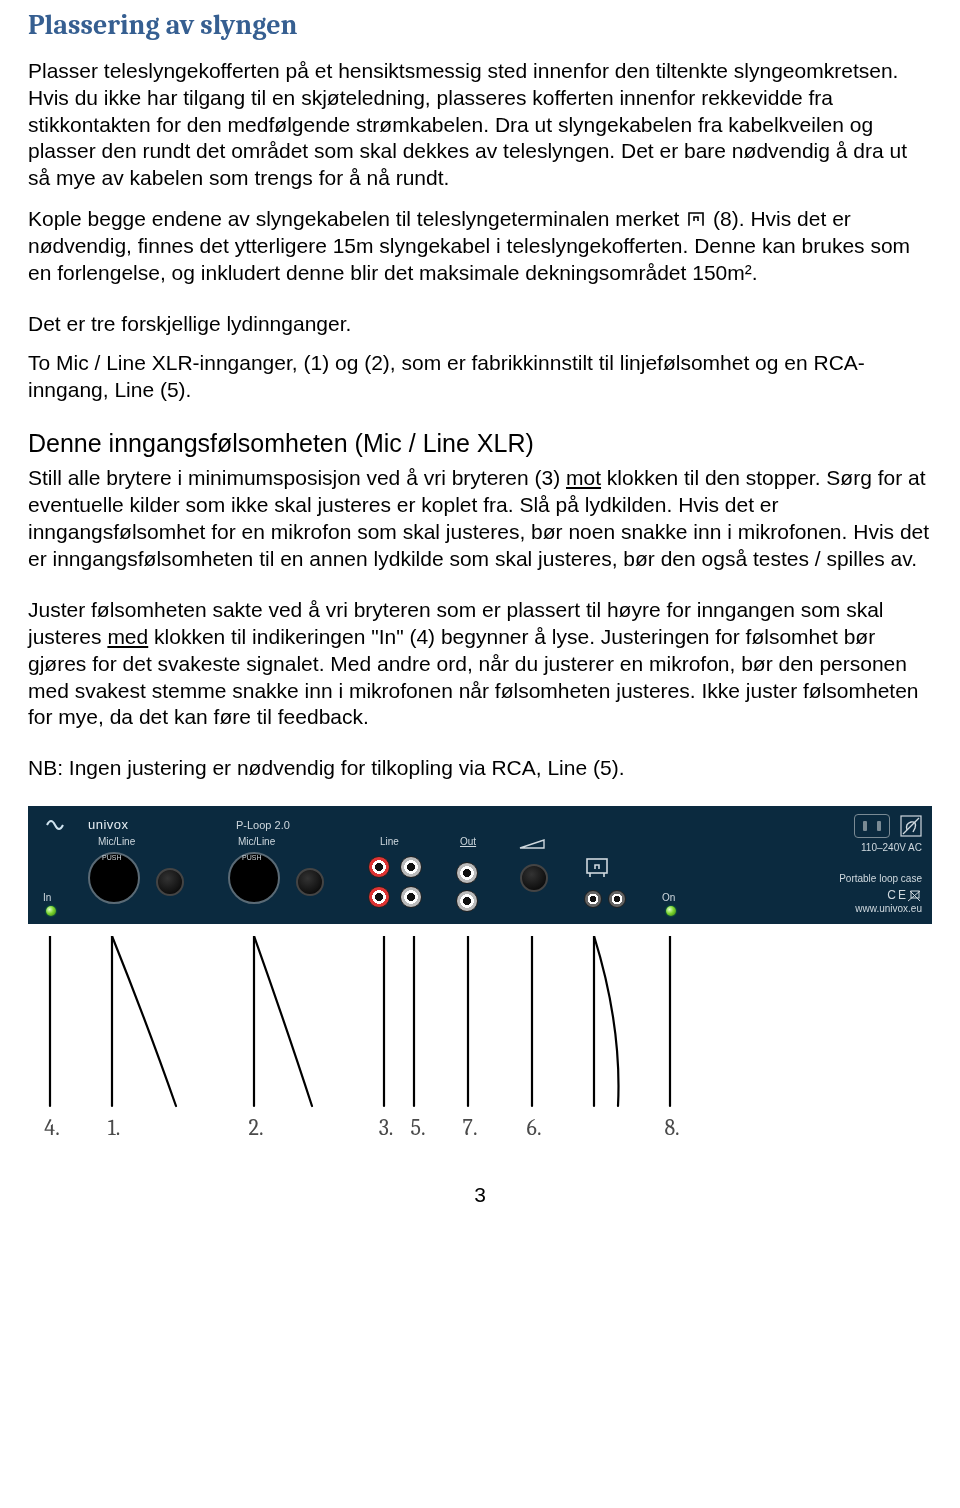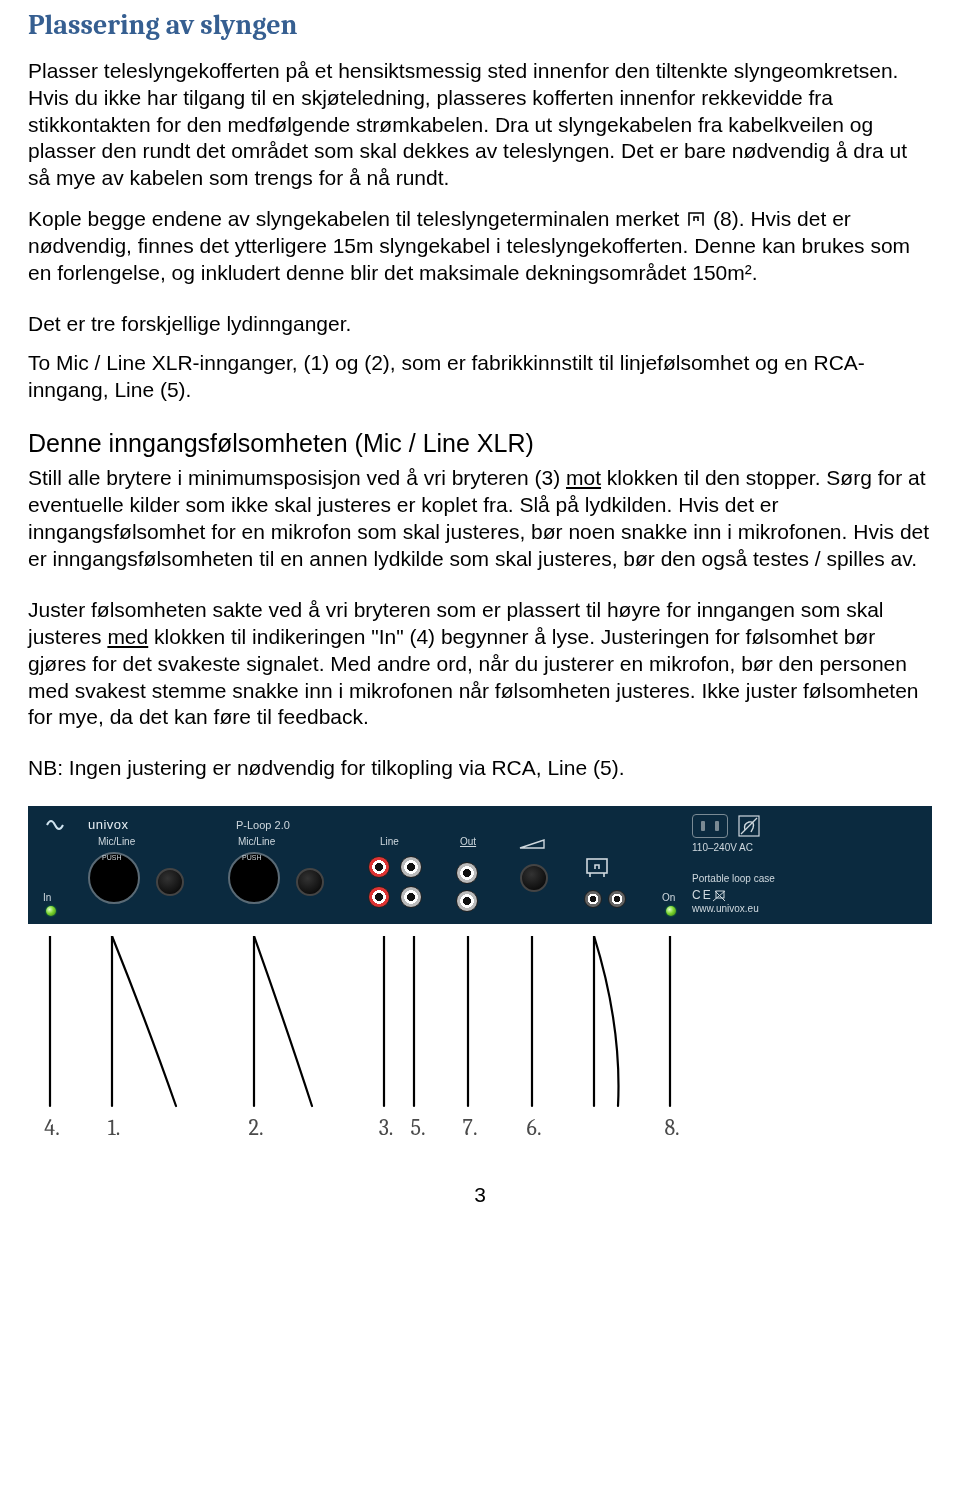--- a/index.html
+++ b/index.html
@@ -72,21 +72,21 @@
     border: 1px solid #222;
   }
   .knob {
     position: absolute; width: 24px; height: 24px; border-radius: 50%;
     background: radial-gradient(circle at 40% 35%, #333, #000);
     border: 2px solid #444;
   }
   .vol-icon { position: absolute; }
   .right-block {
     position: absolute; right: 10px; top: 8px; bottom: 8px; width: 230px;
-    display: flex; flex-direction: column; align-items: flex-start;
+    display: flex; flex-direction: column; align-items: flex-end;
     font-size: 10px; color:#cfd8de;
   }
   .right-block .toprow { display:flex; align-items:center; gap:10px; }
   .right-block .ac { margin-top: 4px; }
   .right-block .case { margin-top: auto; }
   .right-block .marks { display:flex; gap:0; align-items:center; margin-top:2px;}
   .power-socket {
     width: 34px; height: 22px; border-radius: 4px; border:1px solid #7a8a94;
     background: #0b2a3f; position: relative;
   }

